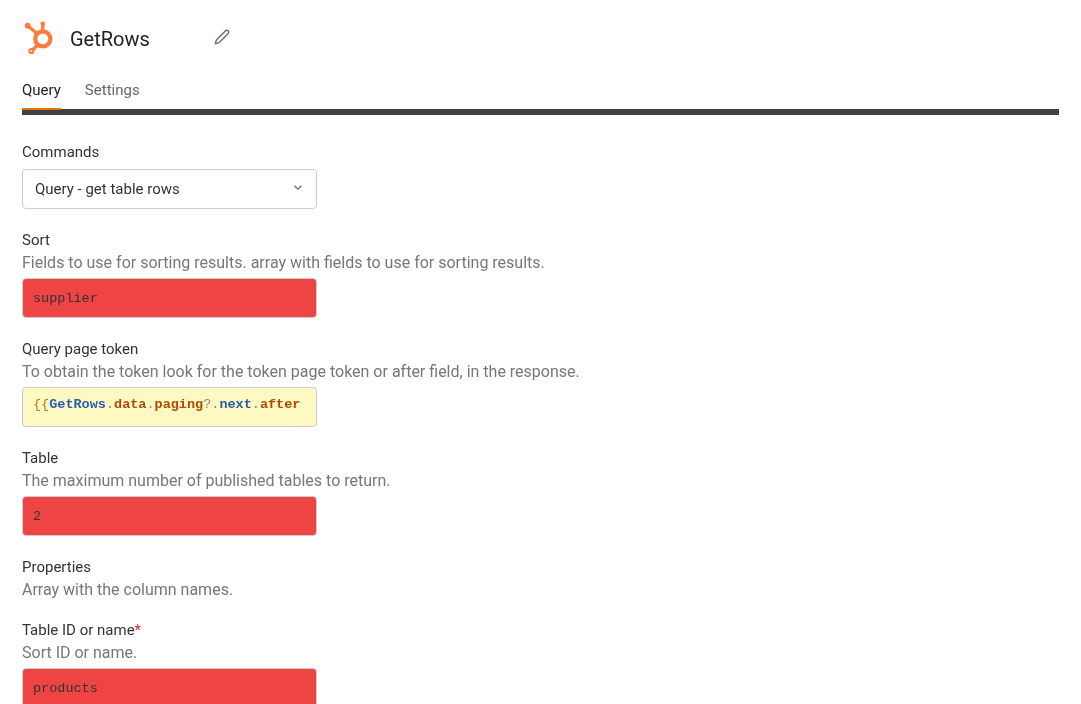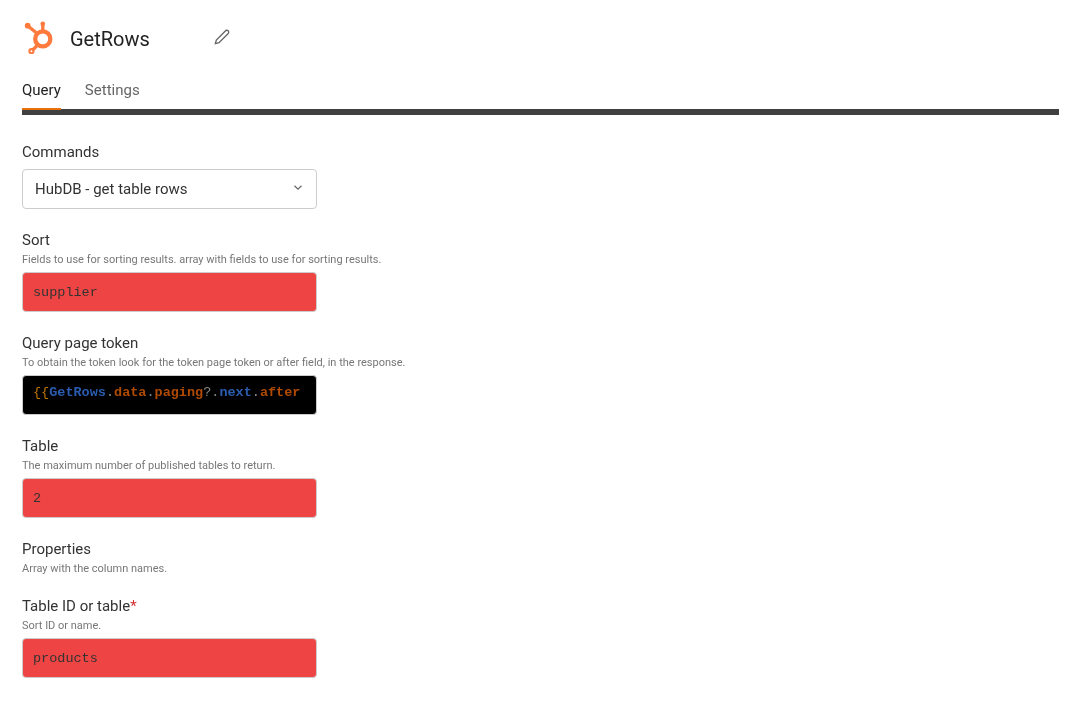--- a/index.html
+++ b/index.html
@@ -63,21 +63,21 @@
     .form-group {
       margin-bottom: 22px;
     }
     .field-label {
       font-size: 15px;
       color: #333;
       display: block;
       margin-bottom: 4px;
     }
     .field-helper {
-      font-size: 11px;
+      font-size: 16px;
       color: #777;
       margin-bottom: 6px;
     }
     .required {
       color: #d32f2f;
     }
     .select-wrap {
       position: relative;
       width: 295px;
       margin-top: 8px;
@@ -115,21 +115,21 @@
       background: #ef4444;
     }
     .code-input {
       width: 295px;
       height: 40px;
       border: 1px solid #ccc;
       border-radius: 4px;
       padding: 8px 10px;
       font-family: "SFMono-Regular", Consolas, "Liberation Mono", Menlo, monospace;
       font-size: 13.5px;
-      background: #000000;
+      background: #fef9c3;
       overflow: hidden;
       white-space: nowrap;
       line-height: 1.4;
     }
     .tok-brace { color: #c07600; }
     .tok-ident { color: #2a5db0; font-weight: 600; }
     .tok-punct { color: #888; }
     .tok-prop1 { color: #b04a00; font-weight: 600; }
     .tok-prop2 { color: #b04a00; font-weight: 600; }
     .tok-q { color: #888; }
@@ -161,21 +161,21 @@
 
 <div class="tabs">
   <div class="tab active">Query</div>
   <div class="tab">Settings</div>
 </div>
 
 <div class="form-group">
   <label class="field-label">Commands</label>
   <div class="select-wrap">
     <div class="select-field">
-      <span>HubDB - get table rows</span>
+      <span>Query - get table rows</span>
     </div>
     <span class="chevron">
       <svg width="14" height="14" viewBox="0 0 24 24" fill="none" stroke="currentColor" stroke-width="2">
         <polyline points="6 9 12 15 18 9"></polyline>
       </svg>
     </span>
   </div>
 </div>
 
 <div class="form-group">
@@ -195,16 +195,16 @@
   <div class="field-helper">The maximum number of published tables to return.</div>
   <input type="text" class="text-input" value="2" style="">
 </div>
 
 <div class="form-group">
   <label class="field-label">Properties</label>
   <div class="field-helper">Array with the column names.</div>
 </div>
 
 <div class="form-group">
-  <label class="field-label"><span>Table ID or table</span><span class="required">*</span></label>
+  <label class="field-label"><span>Table ID or name</span><span class="required">*</span></label>
   <div class="field-helper">Sort ID or name.</div>
   <input type="text" class="text-input" value="products" style="">
 </div>
 
 </body></html>

